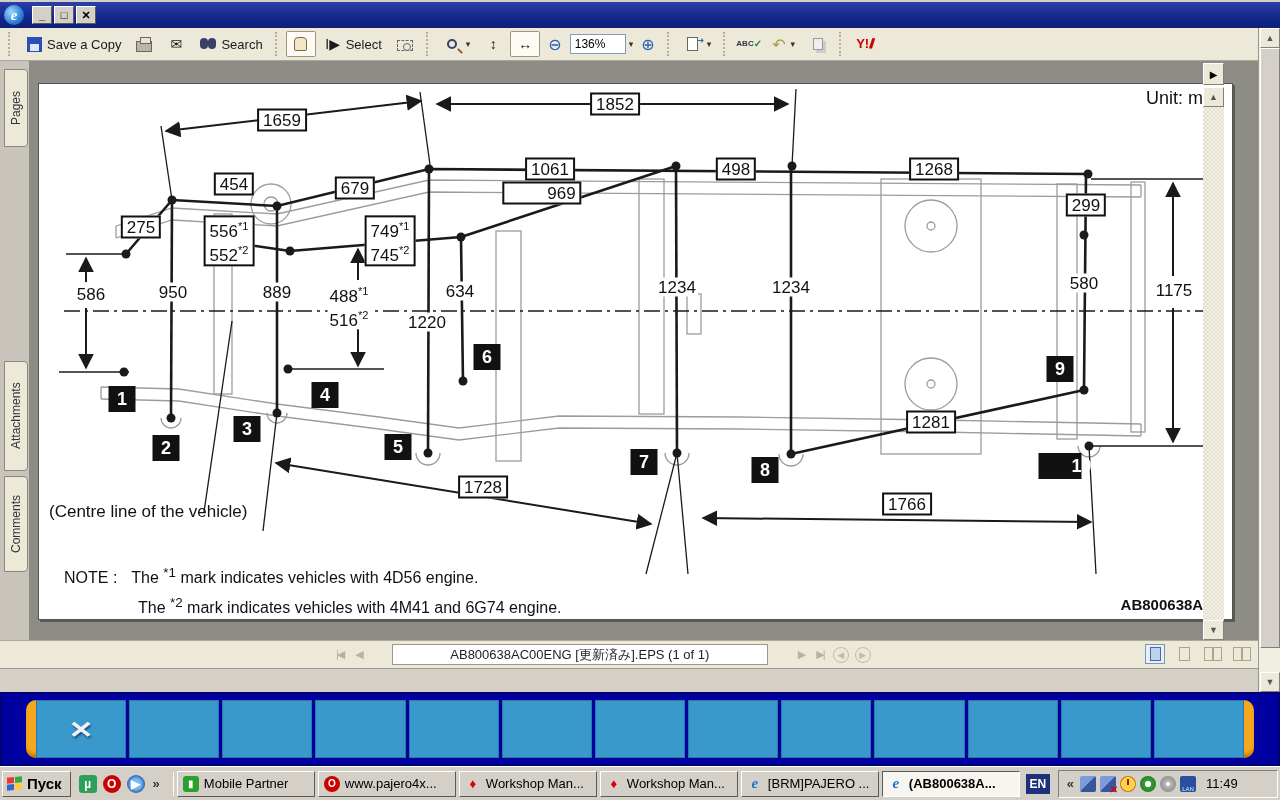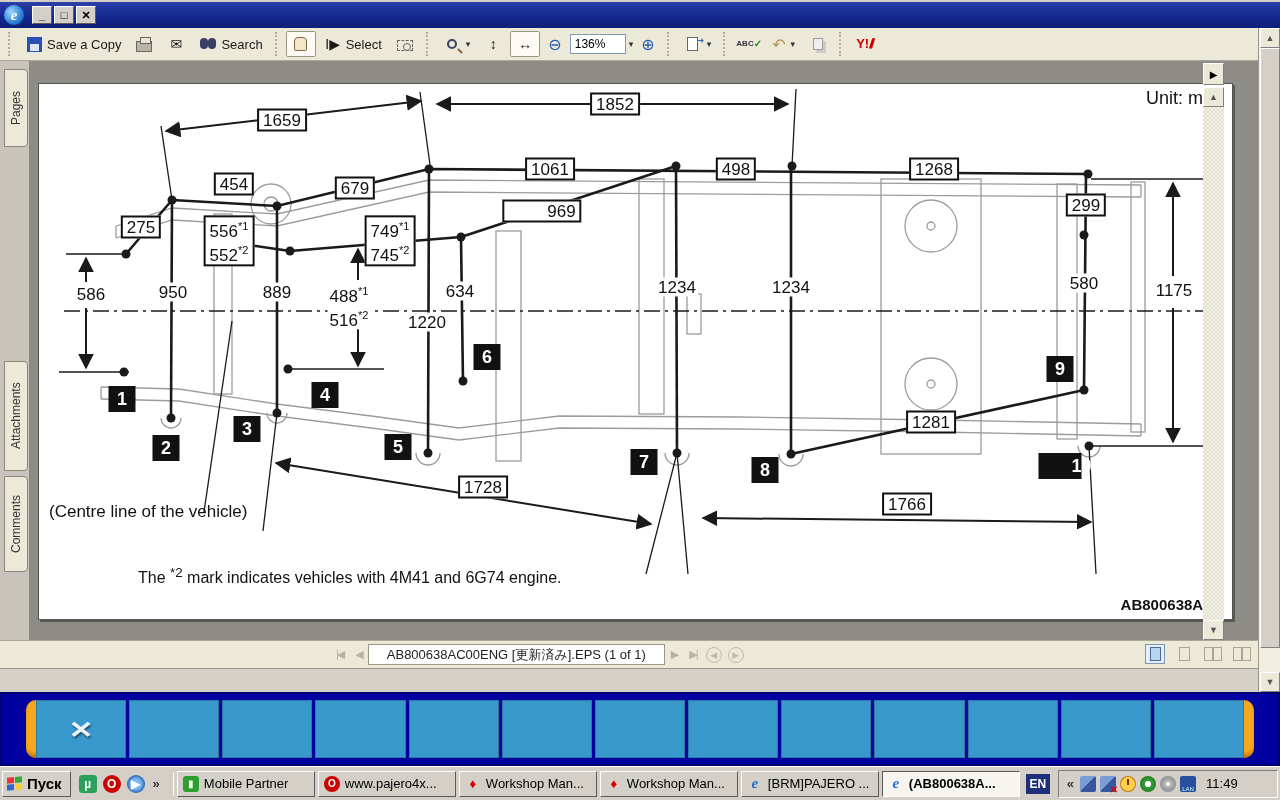--- a/index.html
+++ b/index.html
@@ -65,21 +65,21 @@
   .pdf-scrollbar{position:absolute;left:1203px;top:26px;width:21px;height:553px;}
   .sb-btn{width:21px;height:20px;background:#ece9d8;border:1px solid;border-color:#fff #808080 #808080 #fff;
     font-size:9px;color:#555;display:flex;align-items:center;justify-content:center;}
   .sb-track{width:21px;height:513px;background:
     repeating-conic-gradient(#f4f2e8 0 25%,#e3e0d2 0 50%) 0 0/4px 4px;}
 
   
   .pdf-status{position:absolute;left:0;top:640px;width:1280px;height:28px;background:#ece9d8;
     border-top:1px solid #aca899;display:flex;align-items:center;font-size:13px;}
   .nav-ic{color:#b7b3a2;font-size:11px;margin:0 6px;letter-spacing:-2px;}
-  .page-field{width:297px;height:21px;background:#fff;border:1px solid #9a9786;margin:0 0;
+  .page-field{width:376px;height:21px;background:#fff;border:1px solid #9a9786;margin:0 24px;
     display:flex;align-items:center;justify-content:center;font-size:13px;color:#222;white-space:nowrap;overflow:hidden;}
   .rnd{width:16px;height:16px;border-radius:50%;border:1px solid #c0bcab;color:#c0bcab;font-size:9px;
     display:flex;align-items:center;justify-content:center;margin:0 3px;}
   .layout-group{position:absolute;right:28px;top:3px;display:flex;gap:9px;align-items:center;}
   .lay{width:20px;height:20px;border:1px solid transparent;display:flex;align-items:center;justify-content:center;}
   .lay .pg{width:11px;height:14px;border:1px solid #aaa58f;background:transparent;}
   .lay.active{border:1px solid #7a96b8;background:#e8eef8;}
   .lay.active .pg{background:#b9d4f0;border-color:#4a6a9a;}
   .status-caret{position:absolute;right:6px;top:8px;font-size:11px;color:#000;}
 
@@ -371,20 +371,21 @@
             <circle cx="752" cy="370" r="4.5"></circle>
           <circle cx="1045" cy="306" r="4.5"></circle>
             <circle cx="1050" cy="362" r="4.5"></circle>
         </g>
       </svg>
 
       <div id="label-layer">
         <div class="unit-label">Unit: mm</div>
         <div class="centreline-label">(Centre line of the vehicle)</div>
         <div class="note-block">
+          <div><span class="nt">NOTE :</span><span id="note-line-1">The <sup>*1</sup> mark indicates vehicles with 4D56 engine.</span></div>
           <div class="note-line2"><span id="note-line-2">The <sup>*2</sup> mark indicates vehicles with 4M41 and 6G74 engine.</span></div>
         </div>
         <div class="code-label">AB800638AC</div>
       <div class="dim dim-box" style="left: 243px; top: 36px;">
             <div>1659</div>
           </div>
           <div class="dim dim-box" style="left: 576px; top: 20px;">
             <div>1852</div>
           </div>
           <div class="dim dim-box" style="left: 195px; top: 100px;">
@@ -406,21 +407,21 @@
             <div>275</div>
           </div>
           <div class="dim dim-box" style="left: 190px; top: 157px;">
             <div>556<sup>*1</sup></div>
             <div>552<sup>*2</sup></div>
           </div>
           <div class="dim dim-box" style="left: 351px; top: 157px;">
             <div>749<sup>*1</sup></div>
             <div>745<sup>*2</sup></div>
           </div>
-          <div class="dim dim-box" style="left: 503px; top: 127px; padding-left: 43px;">
+          <div class="dim dim-box" style="left: 503px; top: 109px; padding-left: 43px;">
             <div>969</div>
           </div>
           <div class="dim dim-box" style="left: 1047px; top: 121px;">
             <div>299</div>
           </div>
           <div class="dim dim-box" style="left: 444px; top: 403px;">
             <div>1728</div>
           </div>
           <div class="dim dim-box" style="left: 868px; top: 420px;">
             <div>1766</div>

